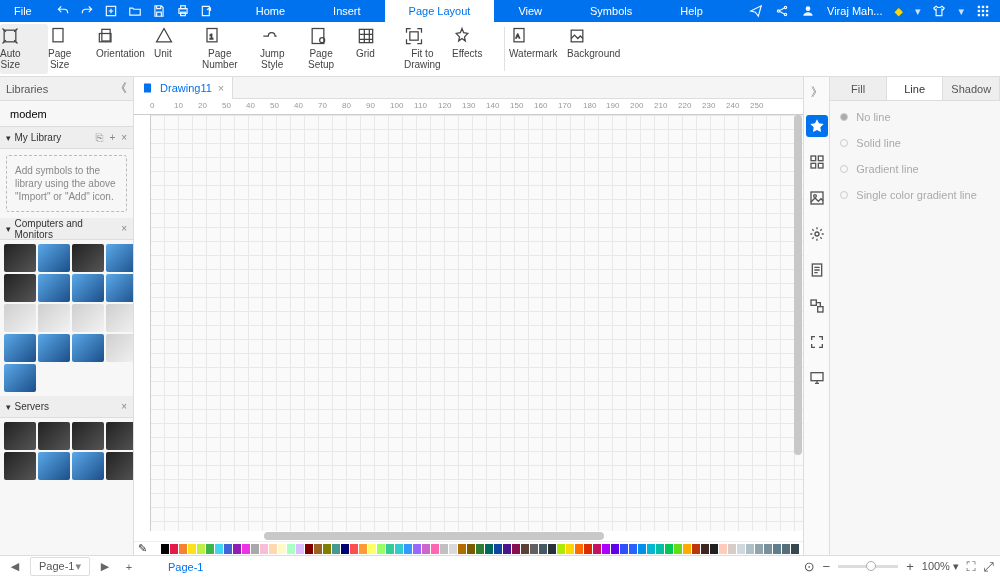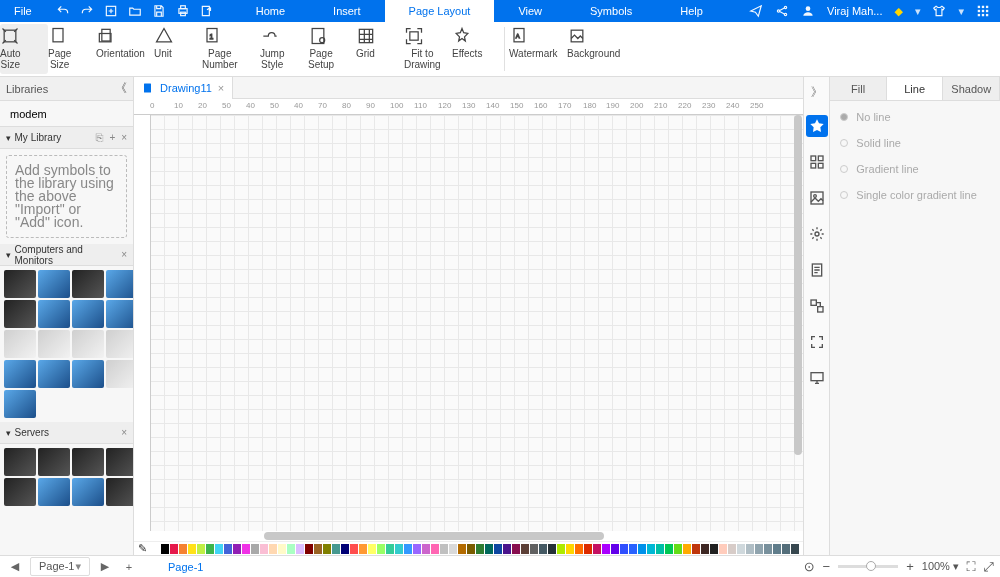--- a/index.html
+++ b/index.html
@@ -29,21 +29,21 @@
 .main { display: flex; height: calc(577px - 22px - 55px - 22px); }
 .libs { width: 150px; background: #f7f7f7; border-right: 1px solid #ddd; display: flex; flex-direction: column; overflow: hidden; }
 .libs-hdr { height: 24px; display: flex; align-items: center; padding: 0 6px; background: #f0f0f0; border-bottom: 1px solid #ddd; font-size: 11px; color: #555; }
 .libs-hdr .collapse { margin-left: auto; cursor: pointer; font-size: 12px; }
 .libs-search { height: 26px; display: flex; align-items: center; padding: 0 4px; border-bottom: 1px solid #ddd; gap: 4px; }
 .libs-search input { flex: 1; border: none; background: transparent; font-size: 11px; outline: none; padding: 2px; }
 .libs-search .sicon { width: 14px; height: 14px; cursor: pointer; }
 .lib-section-hdr { height: 22px; background: #eee; border-bottom: 1px solid #ddd; display: flex; align-items: center; padding: 0 6px; font-size: 10px; color: #333; cursor: pointer; }
 .lib-section-hdr .arrow { margin-right: 4px; font-size: 9px; }
 .lib-section-hdr .hicons { margin-left: auto; display: flex; gap: 6px; color: #888; }
-.lib-empty { padding: 8px; border: 1px dashed #bbb; margin: 6px; border-radius: 3px; font-size: 14px; color: #888; line-height: 13px; }
+.lib-empty { padding: 8px; border: 1px dashed #bbb; margin: 6px; border-radius: 3px; font-size: 10px; color: #888; line-height: 13px; }
 .lib-grid { display: grid; grid-template-columns: repeat(4, 1fr); gap: 2px; padding: 4px; }
 .lib-item { width: 32px; height: 28px; background: linear-gradient(135deg,#5aa8e8,#1c4f8a); border-radius: 2px; cursor: grab; }
 .lib-item.alt { background: linear-gradient(135deg,#222,#555); }
 .lib-item.light { background: linear-gradient(135deg,#cfcfcf,#f2f2f2); }
 
 
 .canvas-wrap { flex: 1; display: flex; flex-direction: column; background: #fff; position: relative; }
 .doc-tabs { height: 22px; display: flex; align-items: center; background: #f5f5f5; border-bottom: 1px solid #ddd; }
 .doc-tab { height: 22px; display: flex; align-items: center; gap: 6px; padding: 0 8px; background: #fff; border-right: 1px solid #ddd; color: #0072ed; font-size: 11px; cursor: pointer; }
 .doc-tab .close { color: #999; cursor: pointer; }

